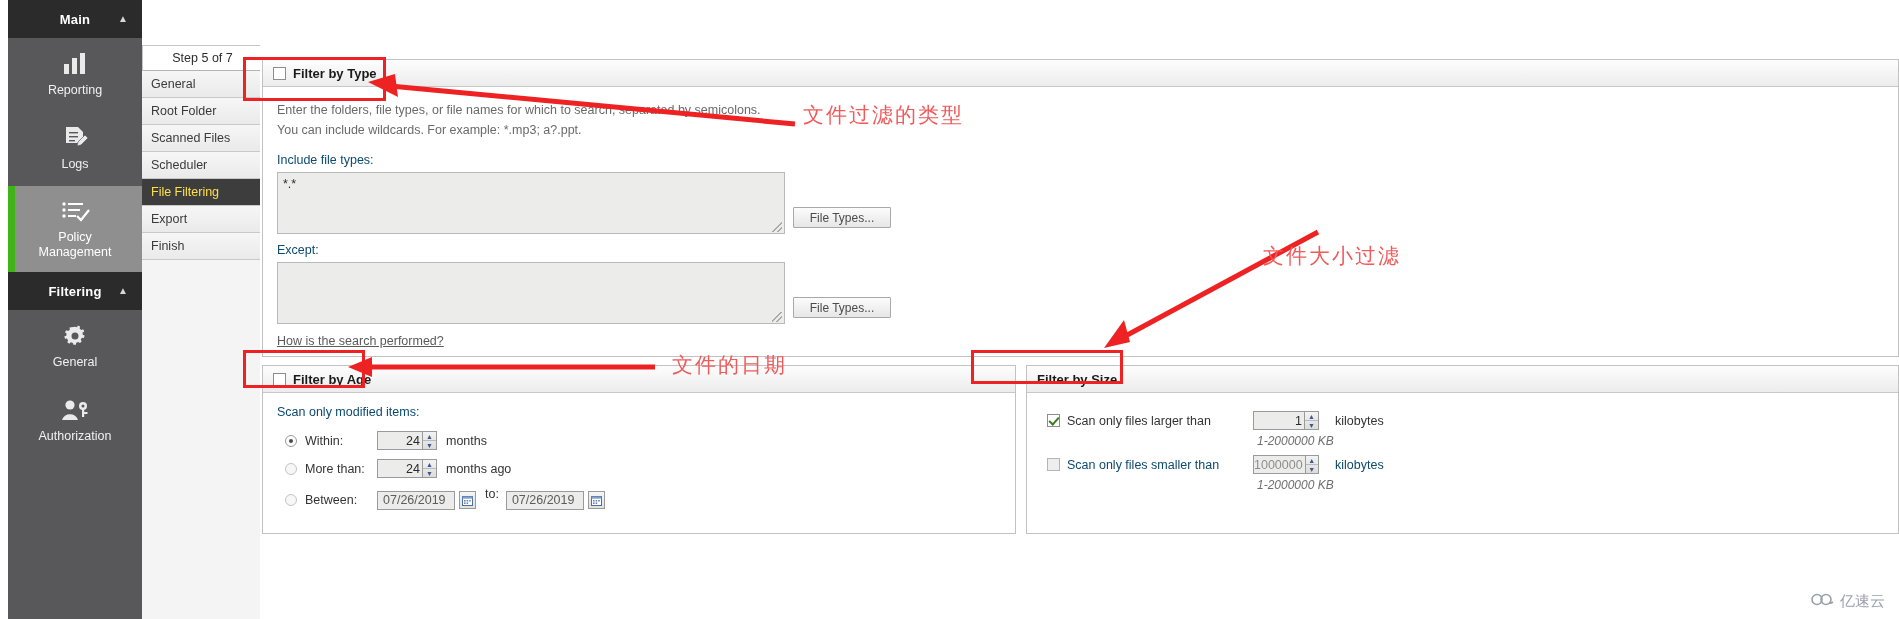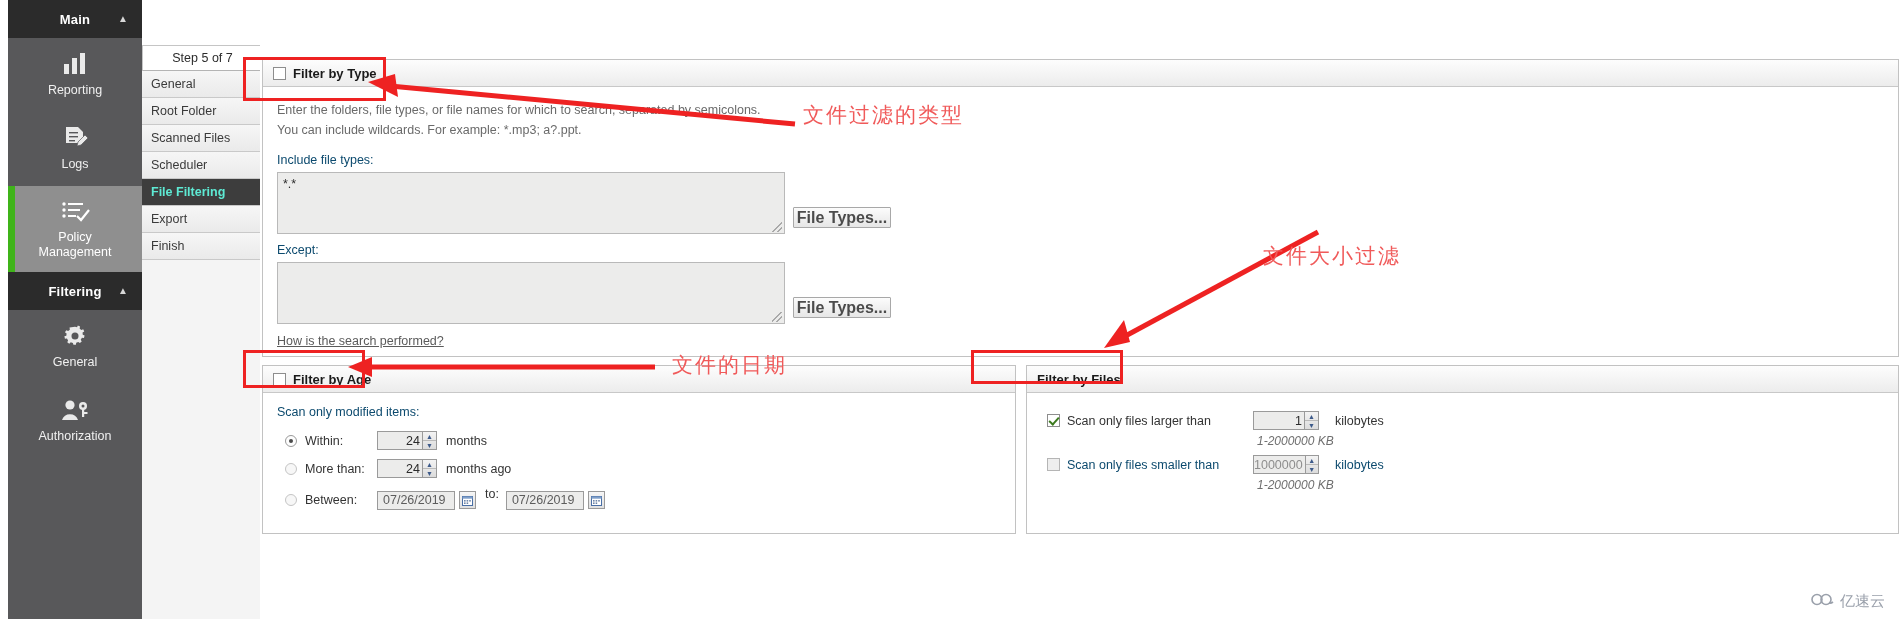--- a/index.html
+++ b/index.html
@@ -120,22 +120,22 @@
     border-bottom: 1px solid #c9c9c9;
     background: linear-gradient(to bottom, #f6f6f6 0%, #eaeaea 100%);
     font-size: 12.5px;
     color: #3a3a3a;
     display: flex;
     align-items: center;
     padding-left: 9px;
   }
   .step-tab.active {
     background: #3d3d3d;
-    color: #5eead4;
-    font-weight: bold;
+    color: #fde047;
+    font-weight: normal;
   }
   .step-filler {
     position: absolute;
     left: 0; right: 0;
     top: 215px; bottom: 0;
     background: #f4f4f4;
   }
 
   #panelarea {
     position: absolute;
@@ -222,22 +222,22 @@
     position: absolute;
     right: 2px; bottom: 1px;
     width: 10px; height: 10px;
     background:
       linear-gradient(135deg, transparent 45%, #a9a9a9 45%, #a9a9a9 55%, transparent 55%),
       linear-gradient(135deg, transparent 70%, #a9a9a9 70%, #a9a9a9 80%, transparent 80%);
   }
   .btn {
     border: 1px solid #a8a8a8;
     background: linear-gradient(to bottom, #fcfcfc 0%, #e6e6e6 100%);
-    font-size: 16px;
-    font-weight: bold;
+    font-size: 12px;
+    font-weight: normal;
     color: #4b4b4b;
     display: flex;
     align-items: center;
     justify-content: center;
     border-radius: 1px;
   }
   .link {
     font-size: 12.5px;
     color: #5b5b5b;
     text-decoration: underline;
@@ -513,21 +513,21 @@
                 <rect x="2" y="7.4" width="1.6" height="1.6" fill="#6f86a8"></rect>
                 <rect x="4.6" y="7.4" width="1.6" height="1.6" fill="#6f86a8"></rect>
               </svg>
             </span>
           </div>
         </div>
       </div>
 
       <div class="gbox" style="left:766px; top:320px; right:0; height:169px;">
         <div class="gbox-head">
-          <span>Filter by Files</span>
+          <span>Filter by Size</span>
         </div>
         <div class="gbox-body">
           <div style="position:absolute; left:20px; top:18px; display:flex; align-items:center;">
             <span class="cb checked"></span>
             <span class="lbl-dark" style="width:186px;">Scan only files larger than</span>
             <span class="spin" style="width:66px;">
               <span class="val">1</span>
               <span class="arrows">
                   <span>▲</span>
                   <span>▼</span>

